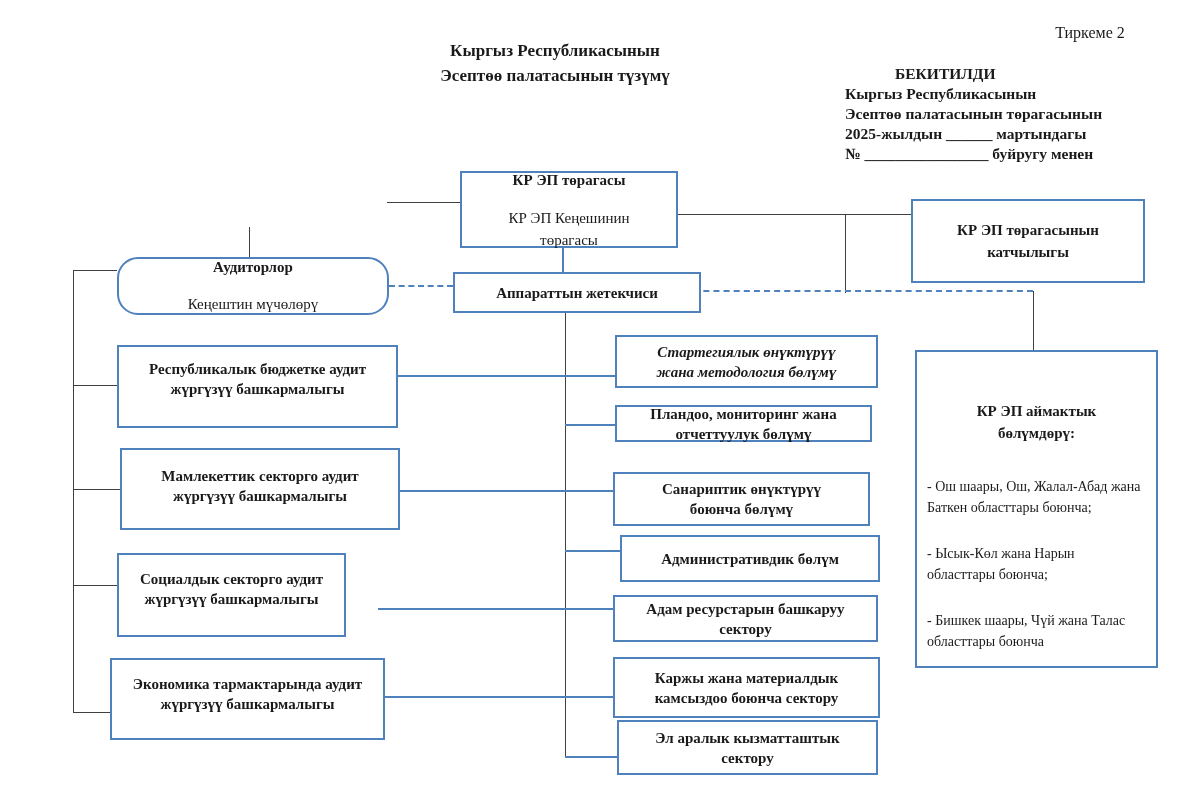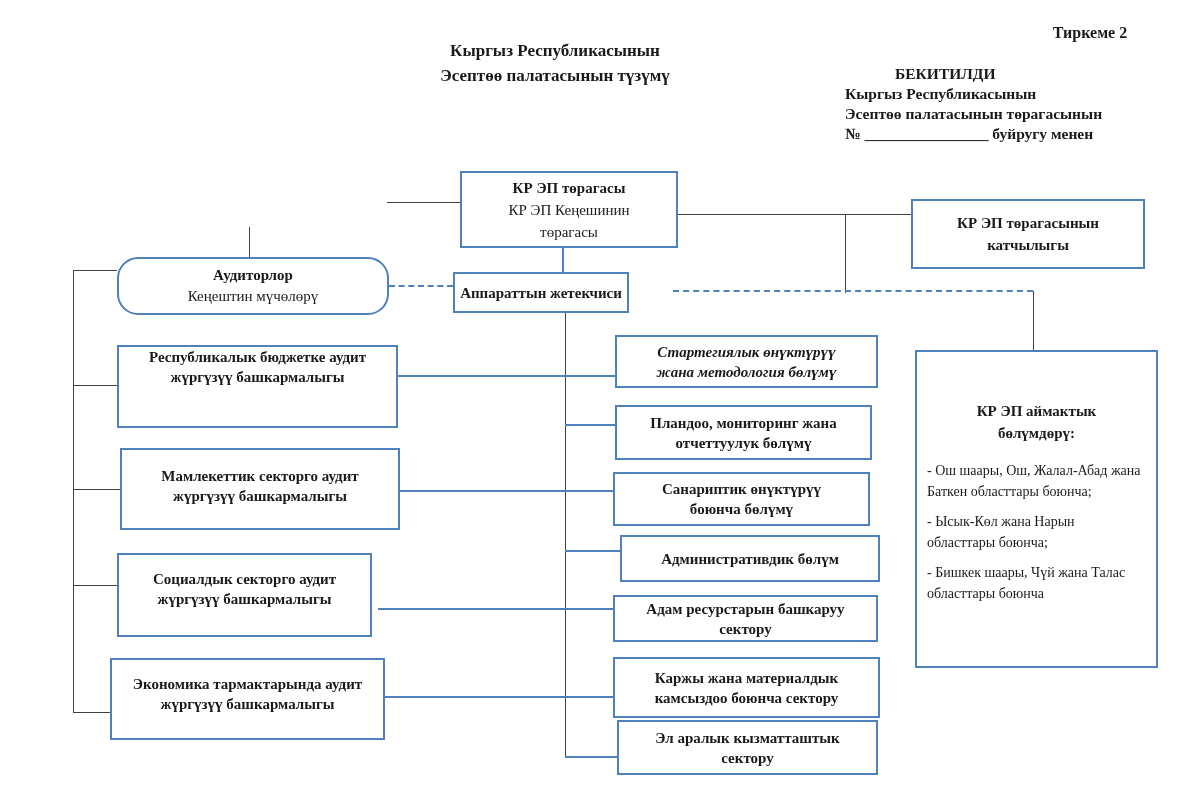--- a/index.html
+++ b/index.html
@@ -1,30 +1,30 @@
 <!DOCTYPE html>
 <html><head>
 <meta charset="utf-8">
 <style>
   :root { --blue: #4f81bd; --ink: #1a1a1a; --lineblk: #404040; }
   html,body { margin:0; padding:0; background:#fff; }
   .canvas {
     position:relative; width:1184px; height:792px; background:#fff;
     font-family:"Liberation Serif", serif; color:var(--ink); overflow:hidden;
   }
-  .annex { position:absolute; left:1020px; top:24px; width:140px; font-size:16px; text-align:center;font-weight:bold; }
+  .annex { position:absolute; left:1020px; top:24px; width:140px; font-size:16px; text-align:center; }
   .doc-title { position:absolute; left:330px; top:38px; width:450px; text-align:center;
     font-size:17px; font-weight:bold; line-height:25px; }
   .approval { position:absolute; left:845px; top:64px; width:320px; font-size:15.5px; line-height:20px; }
   .approval div { white-space:pre;font-weight:bold; }
   .approval .indent { padding-left:50px; }
 
   .box { position:absolute; box-sizing:border-box; border:2px solid var(--blue); background:#fff;
     display:flex; flex-direction:column; align-items:center; justify-content:center;
-    text-align:center; font-size:15px; line-height:20px; }
+    text-align:center; font-size:15px; line-height:20px;gap:16px; }
   .box.topalign { justify-content:flex-start; }
   .b { font-weight:bold; }
   .lines { white-space:pre-line; }
 
   .hline { position:absolute; height:1px; background:var(--lineblk); }
   .vline { position:absolute; width:1px; background:var(--lineblk); }
   .bhline { position:absolute; height:2px; background:var(--blue); }
   .bvline { position:absolute; width:2px; background:var(--blue); }
   .dash { position:absolute; height:0; border-top:2px dashed var(--blue); }
 
@@ -39,20 +39,21 @@
 
   <div class="annex">Тиркеме 2</div>
   <div class="doc-title">
     <div>Кыргыз Республикасынын</div>
     <div>Эсептөө палатасынын түзүмү</div>
   </div>
   <div class="approval">
     <div class="indent">БЕКИТИЛДИ</div>
     <div>Кыргыз Республикасынын</div>
     <div>Эсептөө палатасынын төрагасынын</div>
+    <div>2025-жылдын ______ мартындагы</div>
     <div>№ ________________ буйругу менен</div>
   </div>
 
   <div class="hline" style="left:387px; top:202px; width:73px;"></div>
   <div class="vline" style="left:249px; top:227px; height:30px;"></div>
   <div class="hline" style="left:678px; top:214px; width:233px;"></div>
   <div class="vline" style="left:845px; top:214px; height:79px;"></div>
   <div class="vline" style="left:1033px; top:291px; height:59px;"></div>
   <div class="vline" style="left:565px; top:313px; height:445px;"></div>
   <div class="vline" style="left:73px; top:270px; height:443px;"></div>
@@ -73,60 +74,60 @@
   <div class="dash" style="left:389px; top:285px; width:64px;"></div>
   <div class="dash" style="left:673px; top:290px; width:360px;"></div>
 
 
   <div class="box" style="left:460px; top:171px; width:218px; height:77px; line-height:22px;">
     <div class="b">КР ЭП төрагасы</div>
     <div class="lines">КР ЭП Кеңешинин
 төрагасы</div>
   </div>
 
-  <div class="box" style="left:911px; top:199px; width:234px; height:70px; line-height:22px;">
+  <div class="box" style="left:911px; top:199px; width:234px; height:84px; line-height:22px;">
     <div class="b lines">КР ЭП төрагасынын
 катчылыгы</div>
   </div>
 
   <div class="box" style="left:117px; top:257px; width:272px; height:58px; line-height:21px;border-radius:21px;">
     <div class="b">Аудиторлор</div>
     <div>Кеңештин мүчөлөрү</div>
   </div>
 
-  <div class="box" style="left:453px; top:272px; width:176px; height:41px;text-align:center;">
+  <div class="box" style="left:453px; top:272px; width:248px; height:41px;text-align:center;">
     <div class="b">Аппараттын жетекчиси</div>
   </div>
 
-  <div class="box topalign" style="left:117px; top:345px; width:281px; height:83px; ">
+  <div class="box topalign" style="left:117px; top:345px; width:281px; height:83px; padding-top:12px;">
     <div class="b lines">Республикалык бюджетке аудит
 жүргүзүү башкармалыгы</div>
   </div>
 
   <div class="box topalign" style="left:120px; top:448px; width:280px; height:82px; padding-top:16px;">
     <div class="b lines">Мамлекеттик секторго аудит
 жүргүзүү башкармалыгы</div>
   </div>
 
-  <div class="box topalign" style="left:117px; top:553px; width:255px; height:84px; padding-top:14px;">
+  <div class="box topalign" style="left:117px; top:553px; width:229px; height:84px; padding-top:14px;">
     <div class="b lines">Социалдык секторго аудит
 жүргүзүү башкармалыгы</div>
   </div>
 
   <div class="box topalign" style="left:110px; top:658px; width:275px; height:82px; padding-top:14px;">
     <div class="b lines">Экономика тармактарында аудит
 жүргүзүү  башкармалыгы</div>
   </div>
 
   <div class="box" style="left:615px; top:335px; width:263px; height:53px;font-style:italic;">
     <div class="b lines">Стартегиялык өнүктүрүү
 жана методология  бөлүмү</div>
   </div>
 
-  <div class="box" style="left:615px; top:405px; width:257px; height:55px;">
+  <div class="box" style="left:615px; top:405px; width:257px; height:37px;">
     <div class="b lines">Пландоо, мониторинг жана
 отчеттуулук  бөлүмү</div>
   </div>
 
   <div class="box" style="left:613px; top:472px; width:257px; height:54px;">
     <div class="b lines">Санариптик өнүктүрүү
 боюнча бөлүмү</div>
   </div>
 
   <div class="box" style="left:620px; top:535px; width:260px; height:47px;">

